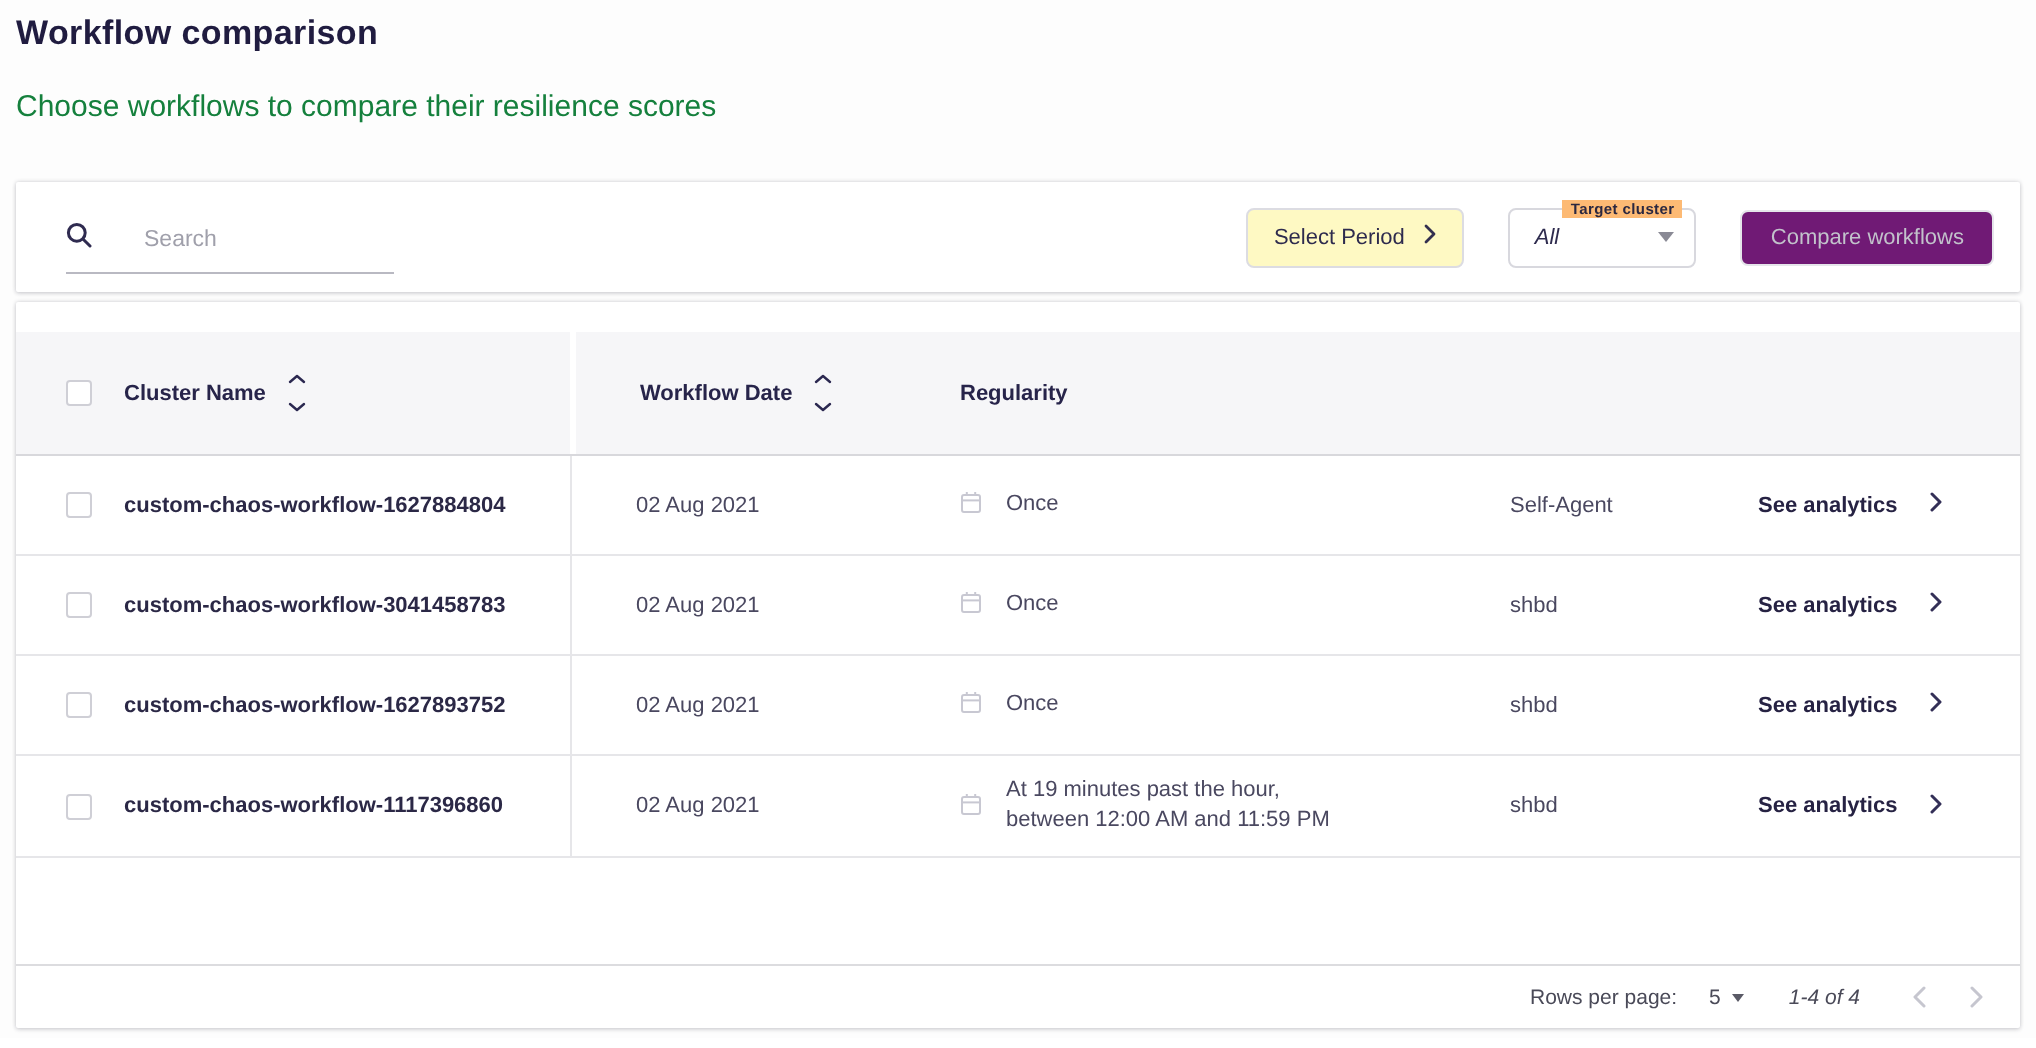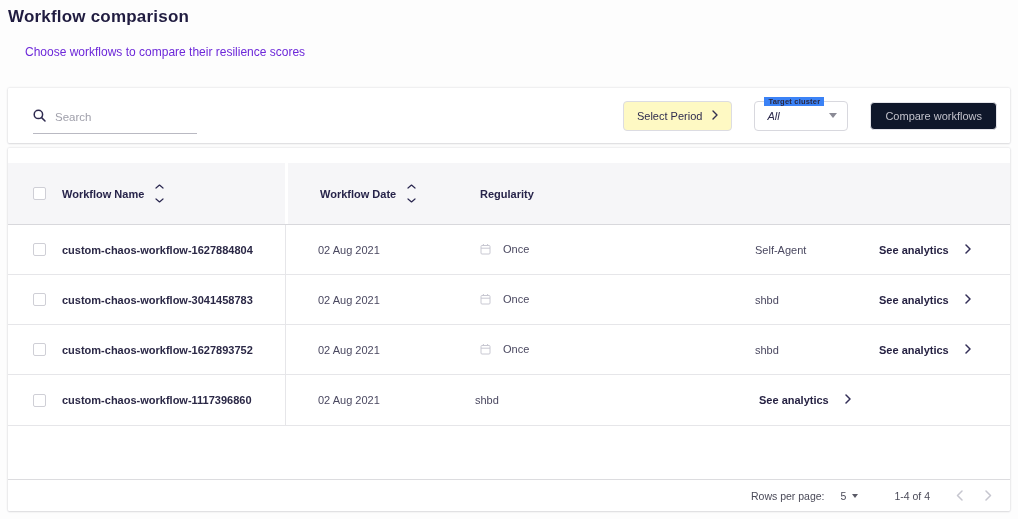--- a/index.html
+++ b/index.html
@@ -13,44 +13,44 @@
   .page { position: relative; width: 1018px; height: 524px; }
 
   .page-title {
     margin: 7px 0 0 8px;
     font-size: 17px;
     font-weight: bold;
     color: #201c40;
     letter-spacing: .2px;
   }
   .page-subtitle {
-    margin: 18px 0 0 25px;
-    font-size: 12px;
-    color: #6d28d9;
+    margin: 18px 0 0 8px;
+    font-size: 15px;
+    color: #15803d;
   }
 
   .card {
     background: #fff;
     margin: 0 8px;
     box-shadow: 0 0 2px rgba(40,40,60,.22), 0 1px 2px rgba(40,40,60,.10);
     border-radius: 1px;
   }
 
   
   .toolbar-card {
     margin-top: 29px;
     height: 55px;
     display: flex;
     align-items: center;
     padding: 0 13px 0 25px;
   }
   .search-box {
     display: flex;
     align-items: center;
-    gap: 9px;
+    gap: 26px;
     width: 164px;
     border-bottom: 1px solid #b9b9c2;
     padding-bottom: 7px;
     margin-top: 10px;
   }
   .search-box input {
     border: none;
     outline: none;
     font-size: 11.5px;
     width: 130px;
@@ -83,40 +83,40 @@
     border-radius: 4px;
     background: #fff;
     display: flex;
     align-items: center;
     padding: 0 10px 0 12px;
     cursor: pointer;
   }
   .cluster-select .floating-label {
     position: absolute;
     top: -5px;
-    left: 9px;
-    background: #3b82f6;
+    left: 26px;
+    background: #fdba74;
     padding: 0 4px;
     font-size: 7.5px;
     font-weight: bold;
     color: #2b2840;
     letter-spacing: .2px;
   }
   .cluster-select .value { font-size: 11px; color: #2e2b4e; flex: 1; font-style: italic; }
   .caret-down {
     width: 0; height: 0;
     border-left: 4px solid transparent;
     border-right: 4px solid transparent;
     border-top: 5px solid #8a8a95;
   }
   .btn-disabled {
     margin-left: 22px;
     height: 28px;
     padding: 0 14px;
-    background: #0f172a;
+    background: #701a75;
     border: 1px solid #e5e5ea;
     border-radius: 4px;
     font-size: 11px;
     color: #c2c2cb;
     display: flex;
     align-items: center;
   }
 
   
   .table-card {
@@ -206,21 +206,21 @@
     gap: 6px;
     margin-left: 16px;
     cursor: pointer;
   }
   .rpp-caret {
     width: 0; height: 0;
     border-left: 3.5px solid transparent;
     border-right: 3.5px solid transparent;
     border-top: 4px solid #5a5a66;
   }
-  .range-label { margin-left: 36px; }
+  .range-label { margin-left: 22px; font-style: italic; }
   .page-nav { display: flex; align-items: center; gap: 22px; margin-left: 26px; }
   .page-nav svg { display: block; cursor: pointer; }
 
   .bottom-strip {
     position: absolute;
     left: 0; right: 0; bottom: 0;
     height: 12px;
     background: #fff;
   }
 </style>
@@ -265,21 +265,21 @@
     </button>
   </div>
 
   <div class="card table-card">
 
     <div class="grid-row thead">
       <div class="th cell-check">
         <span class="checkbox"></span>
       </div>
       <div class="th">
-        <span>Workflow Name</span>
+        <span>Cluster Name</span>
         <span class="sort-stack">
           <svg width="9" height="5" viewBox="0 0 9 5" fill="none">
               <polyline points="1,4 4.5,1 8,4" stroke="#2b2850" stroke-width="1.2" stroke-linecap="round" stroke-linejoin="round"></polyline>
             </svg>
           <svg width="9" height="5" viewBox="0 0 9 5" fill="none">
               <polyline points="1,1 4.5,4 8,1" stroke="#2b2850" stroke-width="1.2" stroke-linecap="round" stroke-linejoin="round"></polyline>
             </svg>
         </span>
       </div>
       <div class="th col-divider col-date-pad">
@@ -418,20 +418,33 @@
         <div class="grid-row trow h51">
           <div class="td cell-check">
             <span class="checkbox"></span>
           </div>
           <div class="td td-name">
             <span>custom-chaos-workflow-1117396860</span>
           </div>
           <div class="td col-divider col-date-pad">
             <span>02 Aug 2021</span>
           </div>
+          <div class="td col-reg-pad">
+            <span class="reg-wrap">
+              <span>
+                <svg width="11" height="12" viewBox="0 0 11 12" fill="none">
+                  <rect x="1" y="2.5" width="9" height="8.5" rx="1" stroke="#c8c8d2" stroke-width="1"></rect>
+                  <line x1="1" y1="5.2" x2="10" y2="5.2" stroke="#c8c8d2" stroke-width="1"></line>
+                  <line x1="3.4" y1="1" x2="3.4" y2="3" stroke="#c8c8d2" stroke-width="1"></line>
+                  <line x1="7.6" y1="1" x2="7.6" y2="3" stroke="#c8c8d2" stroke-width="1"></line>
+                </svg>
+              </span>
+              <span class="reg-text">At 19 minutes past the hour, between 12:00 AM and 11:59 PM</span>
+            </span>
+          </div>
           <div class="td col-cluster-pad">
             <span>shbd</span>
           </div>
           <div class="td col-analytics-pad">
             <span class="analytics-link">
               <span class="analytics-label">See analytics</span>
               <span>
                 <svg width="6" height="10" viewBox="0 0 6 10" fill="none">
                   <polyline points="1,1 5,5 1,9" stroke="#332f57" stroke-width="1.5" stroke-linecap="round" stroke-linejoin="round"></polyline>
                 </svg>

